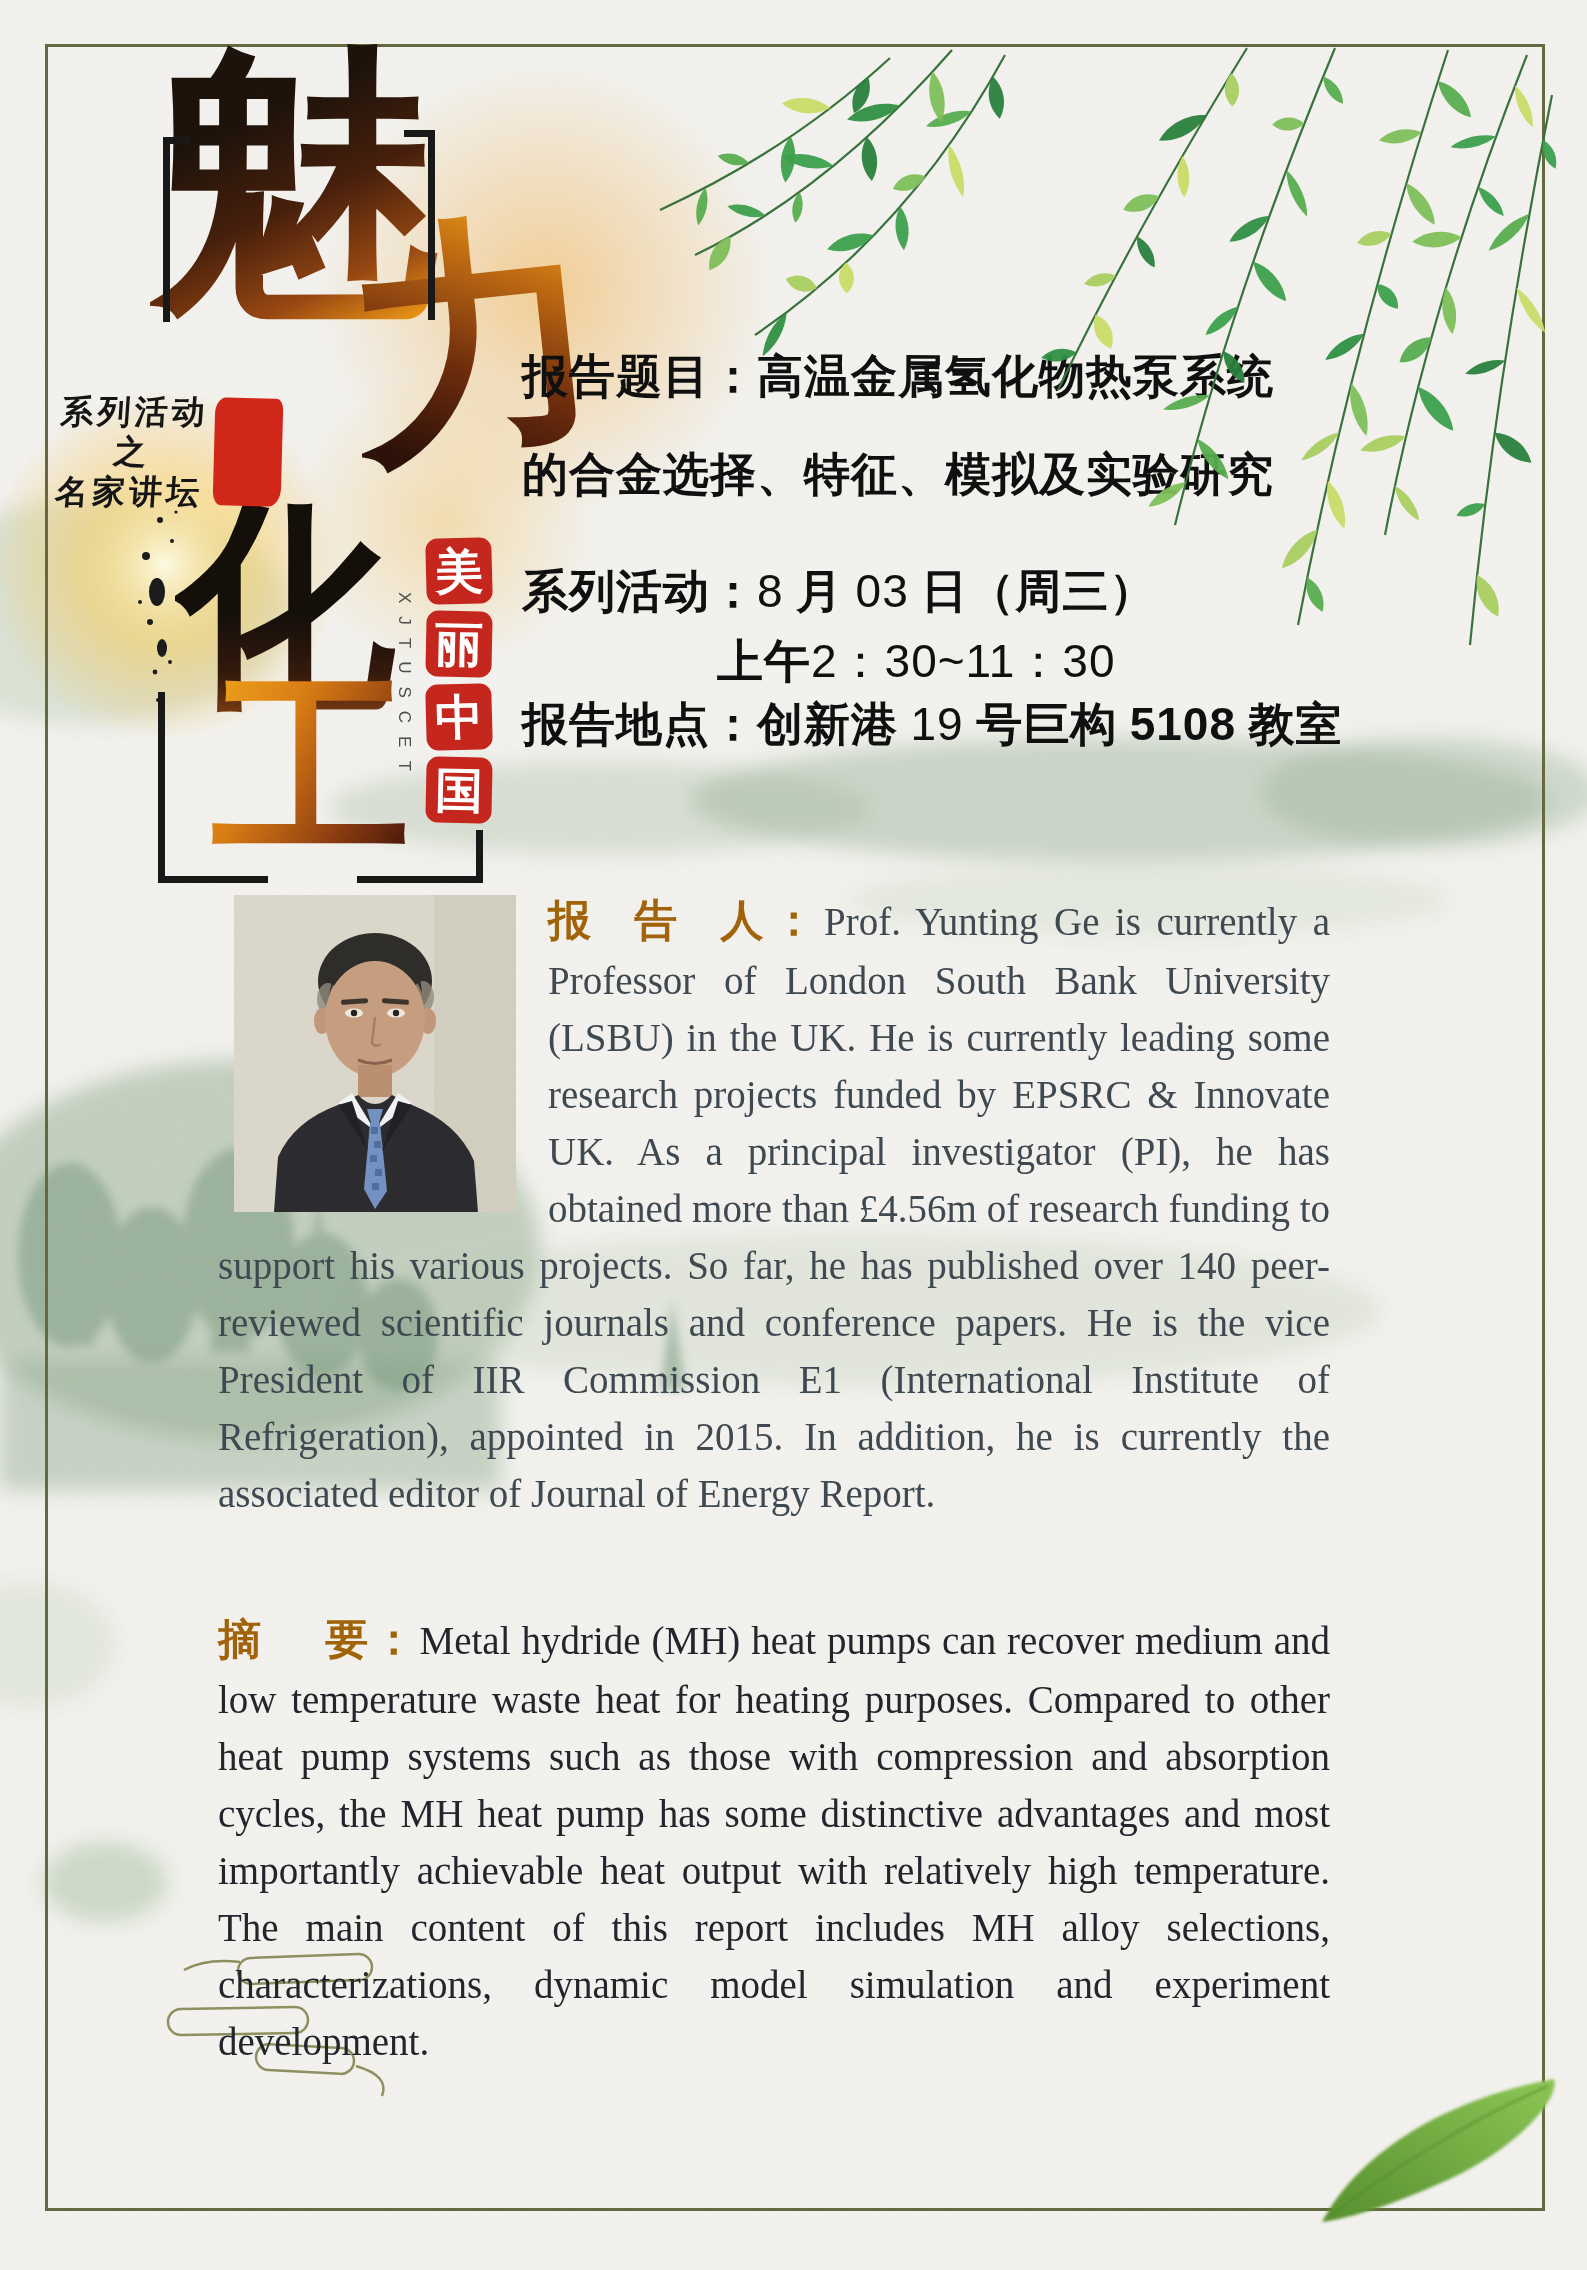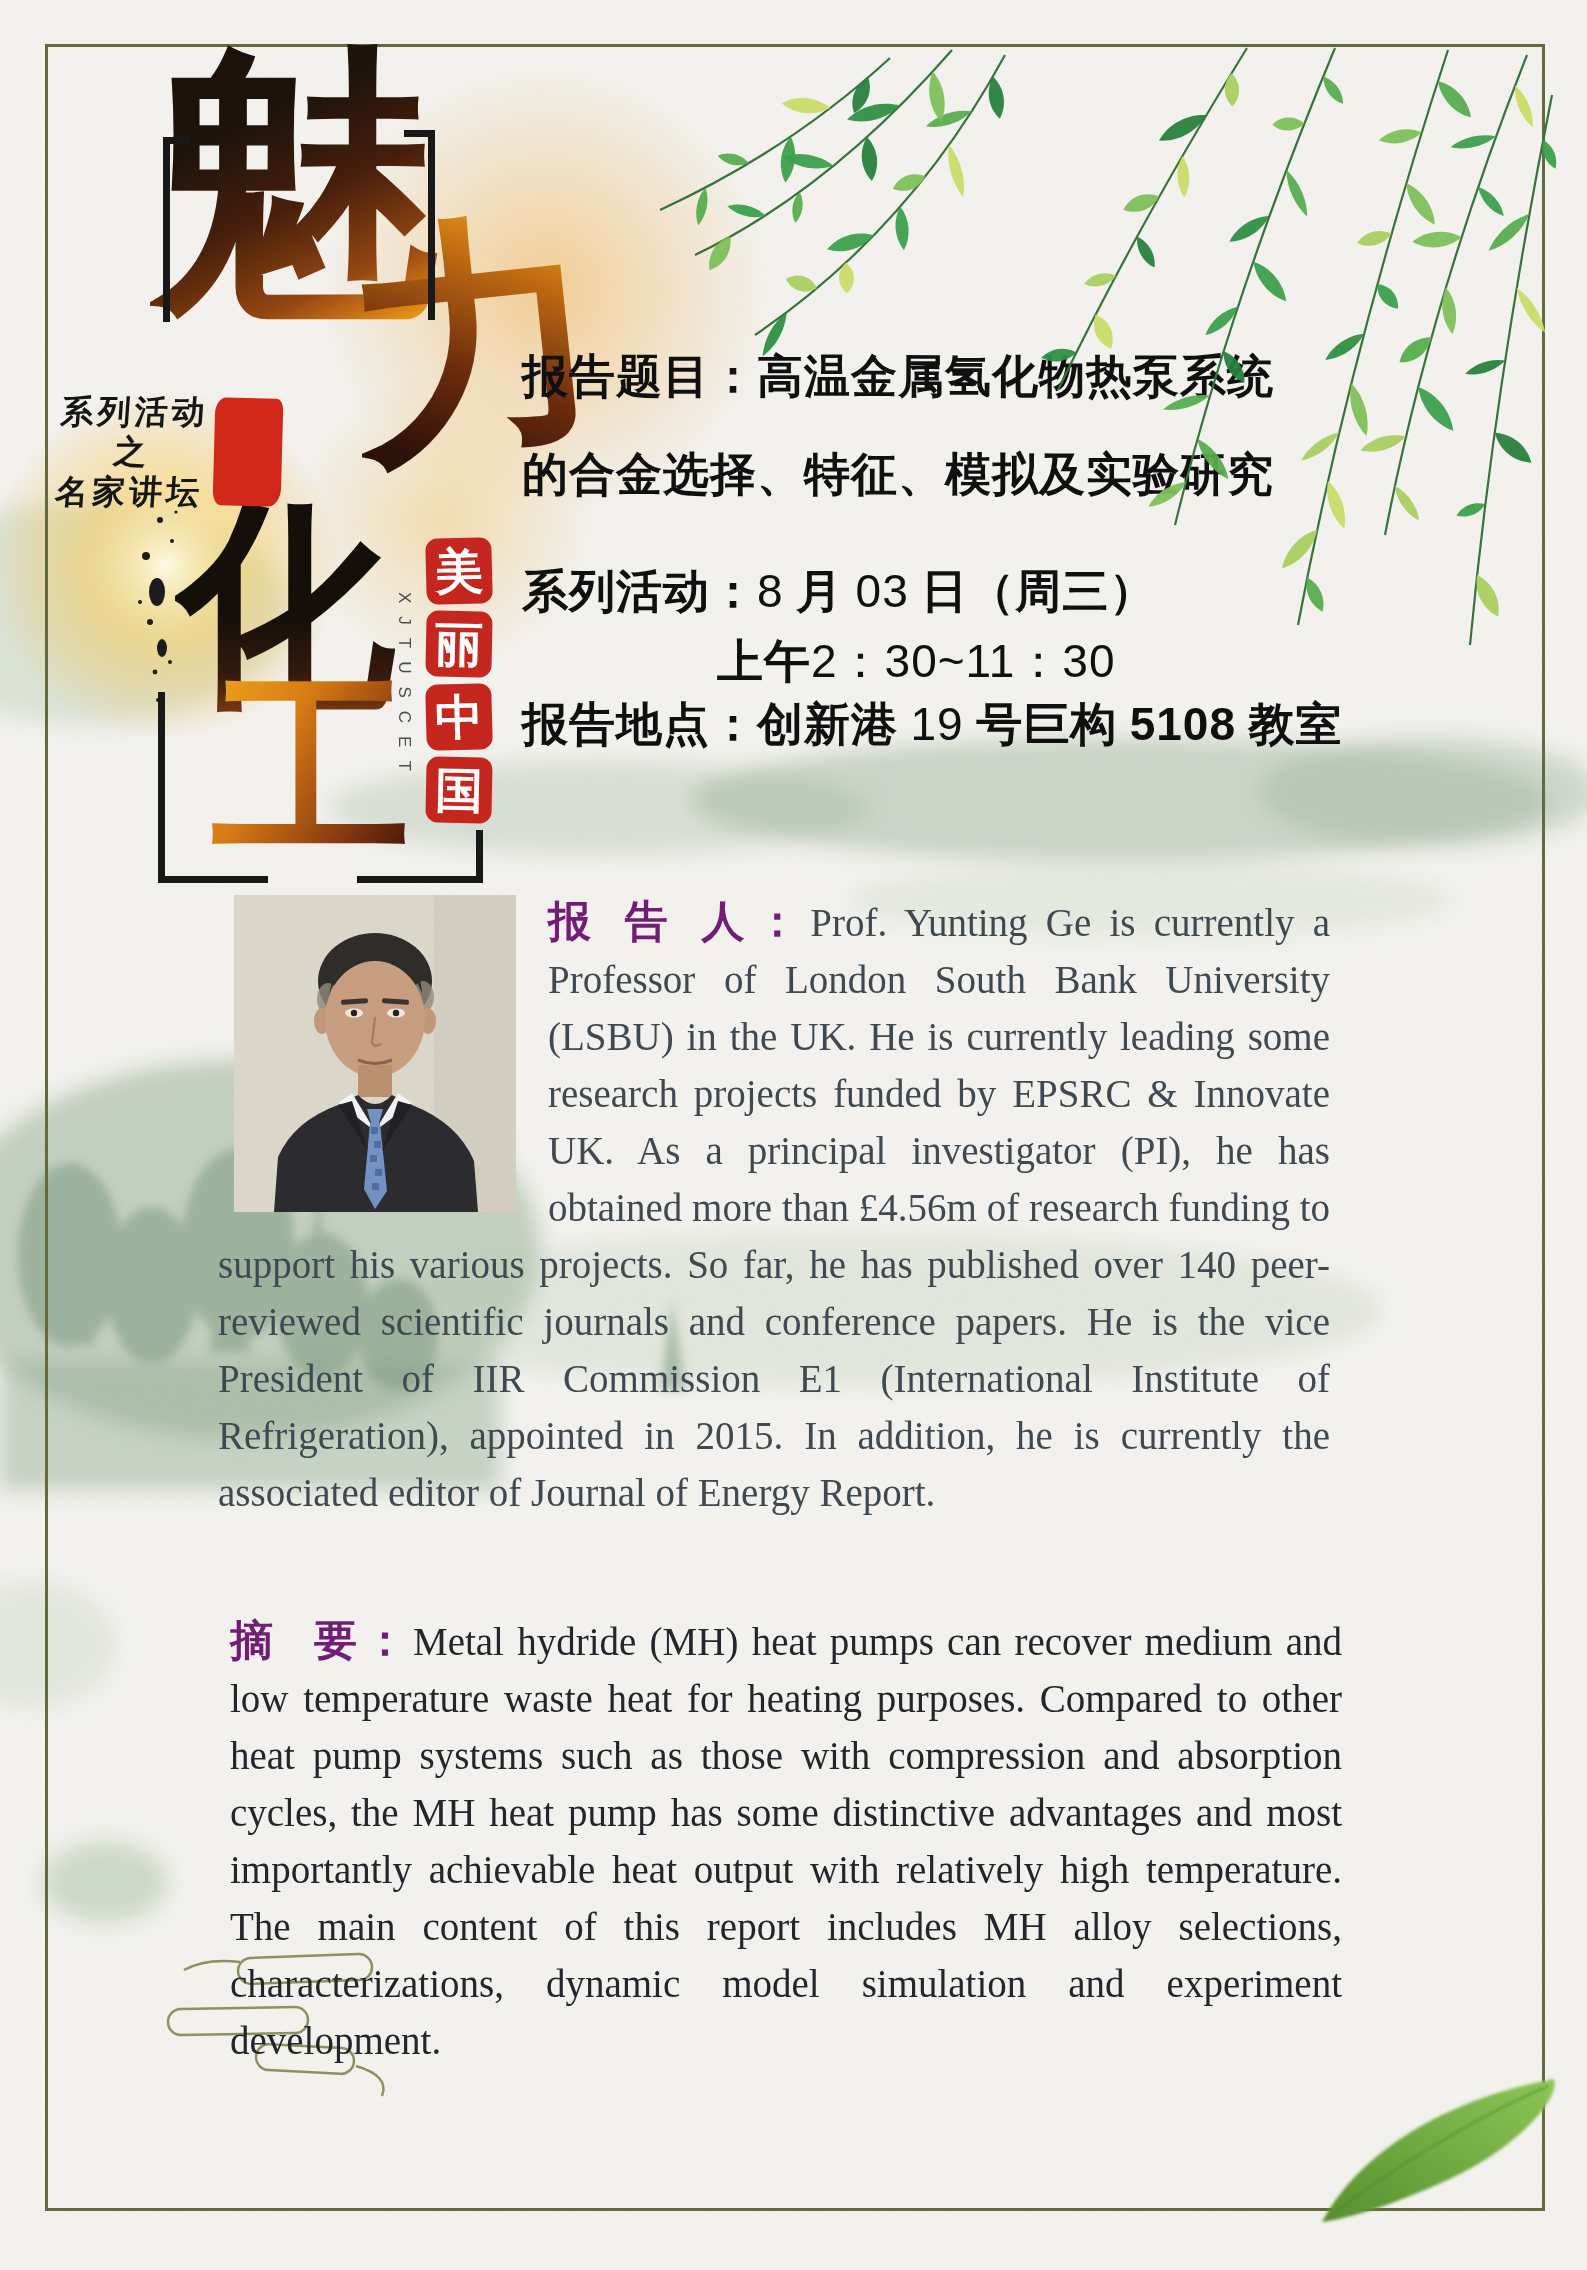--- a/index.html
+++ b/index.html
@@ -76,27 +76,27 @@
   #speaker-block{
     left:218px;top:893px;width:1112px;z-index:5;
     font-size:39px;line-height:57px;color:#3d474f;
     text-align:justify;text-align-last:left;
   }
   #speaker-photo-wrap{
     float:left;width:282px;height:317px;margin:2px 32px 10px 16px;
     background:#dbd7ca;z-index:5;
   }
   .cjk-label{
-    font-weight:700;color:#701a75;font-size:43px;letter-spacing:3px;white-space:pre-wrap;
-    font-family:Liberation Serif, serif;
+    font-weight:700;color:#a16207;font-size:43px;letter-spacing:3px;white-space:pre-wrap;
+    font-family:Liberation Mono, monospace;
   }
   #abstract-block{
     left:218px;top:1612px;width:1112px;z-index:5;
     font-size:39px;line-height:57px;color:#20242a;
-    text-align:justify;text-align-last:left;margin-left:12px;
+    text-align:justify;text-align-last:left;
   }
   svg.layer{position:absolute;left:0;top:0;z-index:1;pointer-events:none;}
   #decor-svg{z-index:2;}
   #willow-svg{z-index:6;}
   #texture-svg{z-index:8;opacity:.55;}
 </style>
 </head>
 <body>
 
 <svg id="decor-svg" class="layer" width="1587" height="2270" viewBox="0 0 1587 2270">

